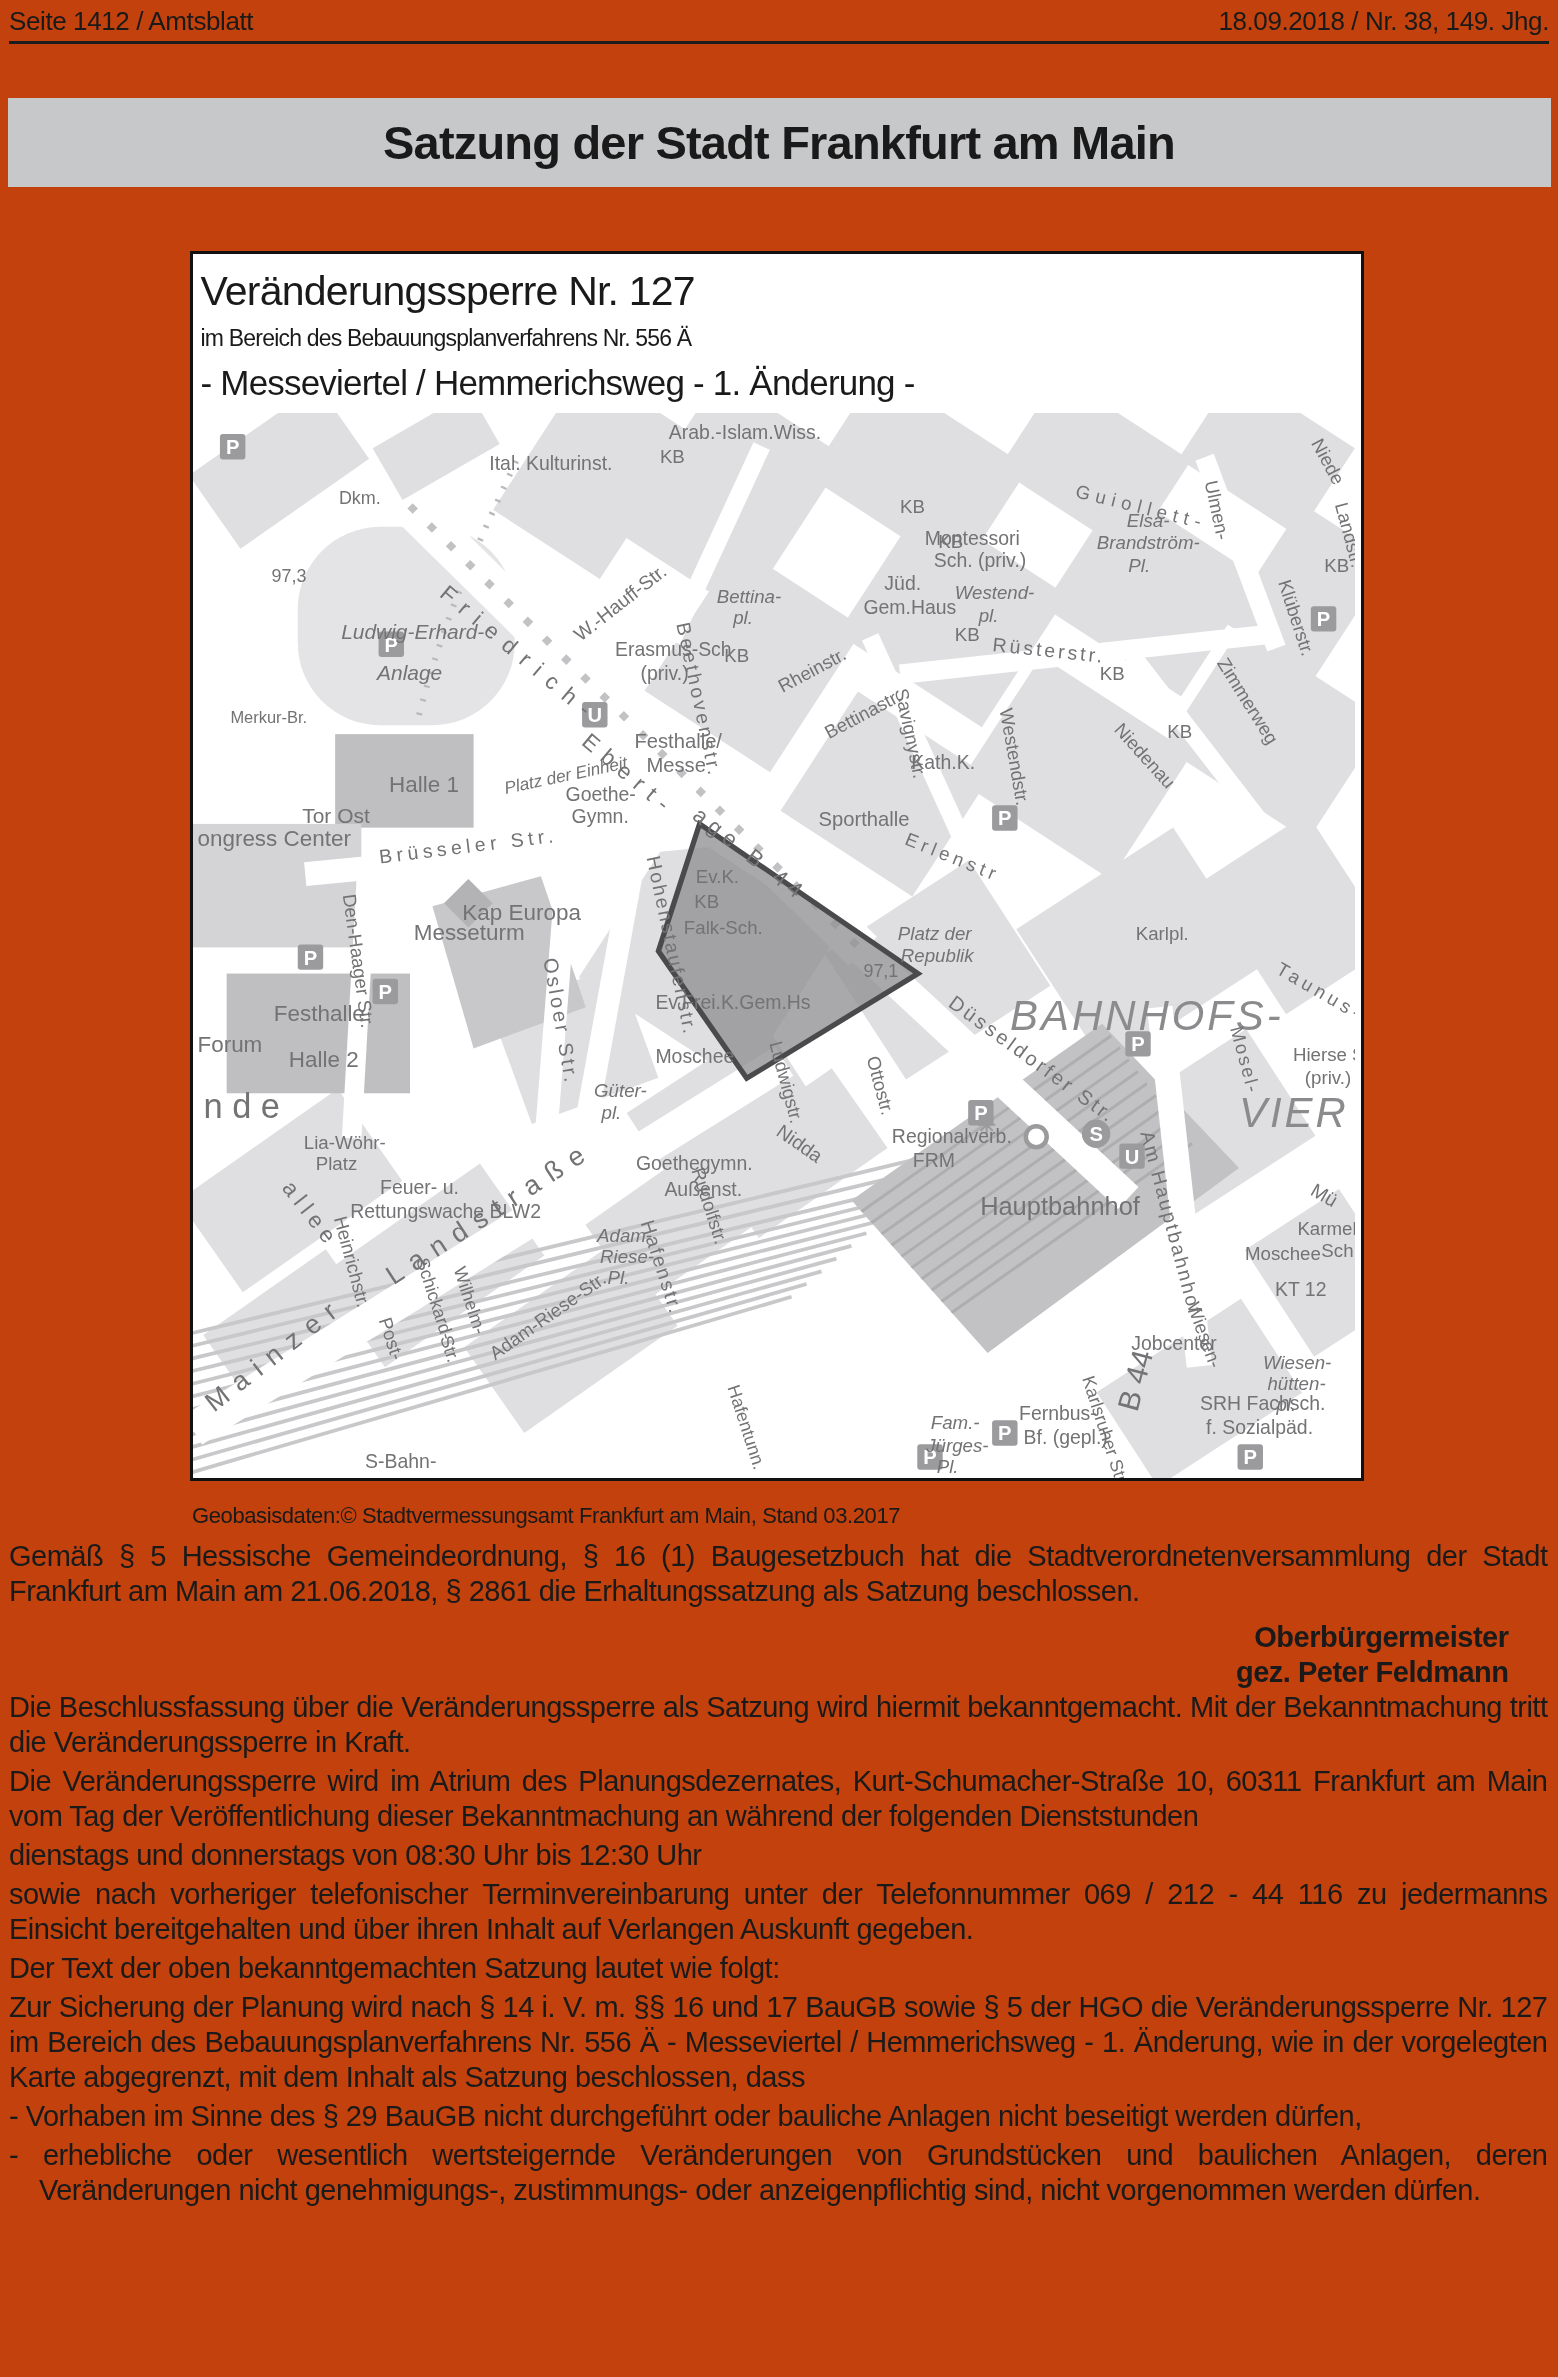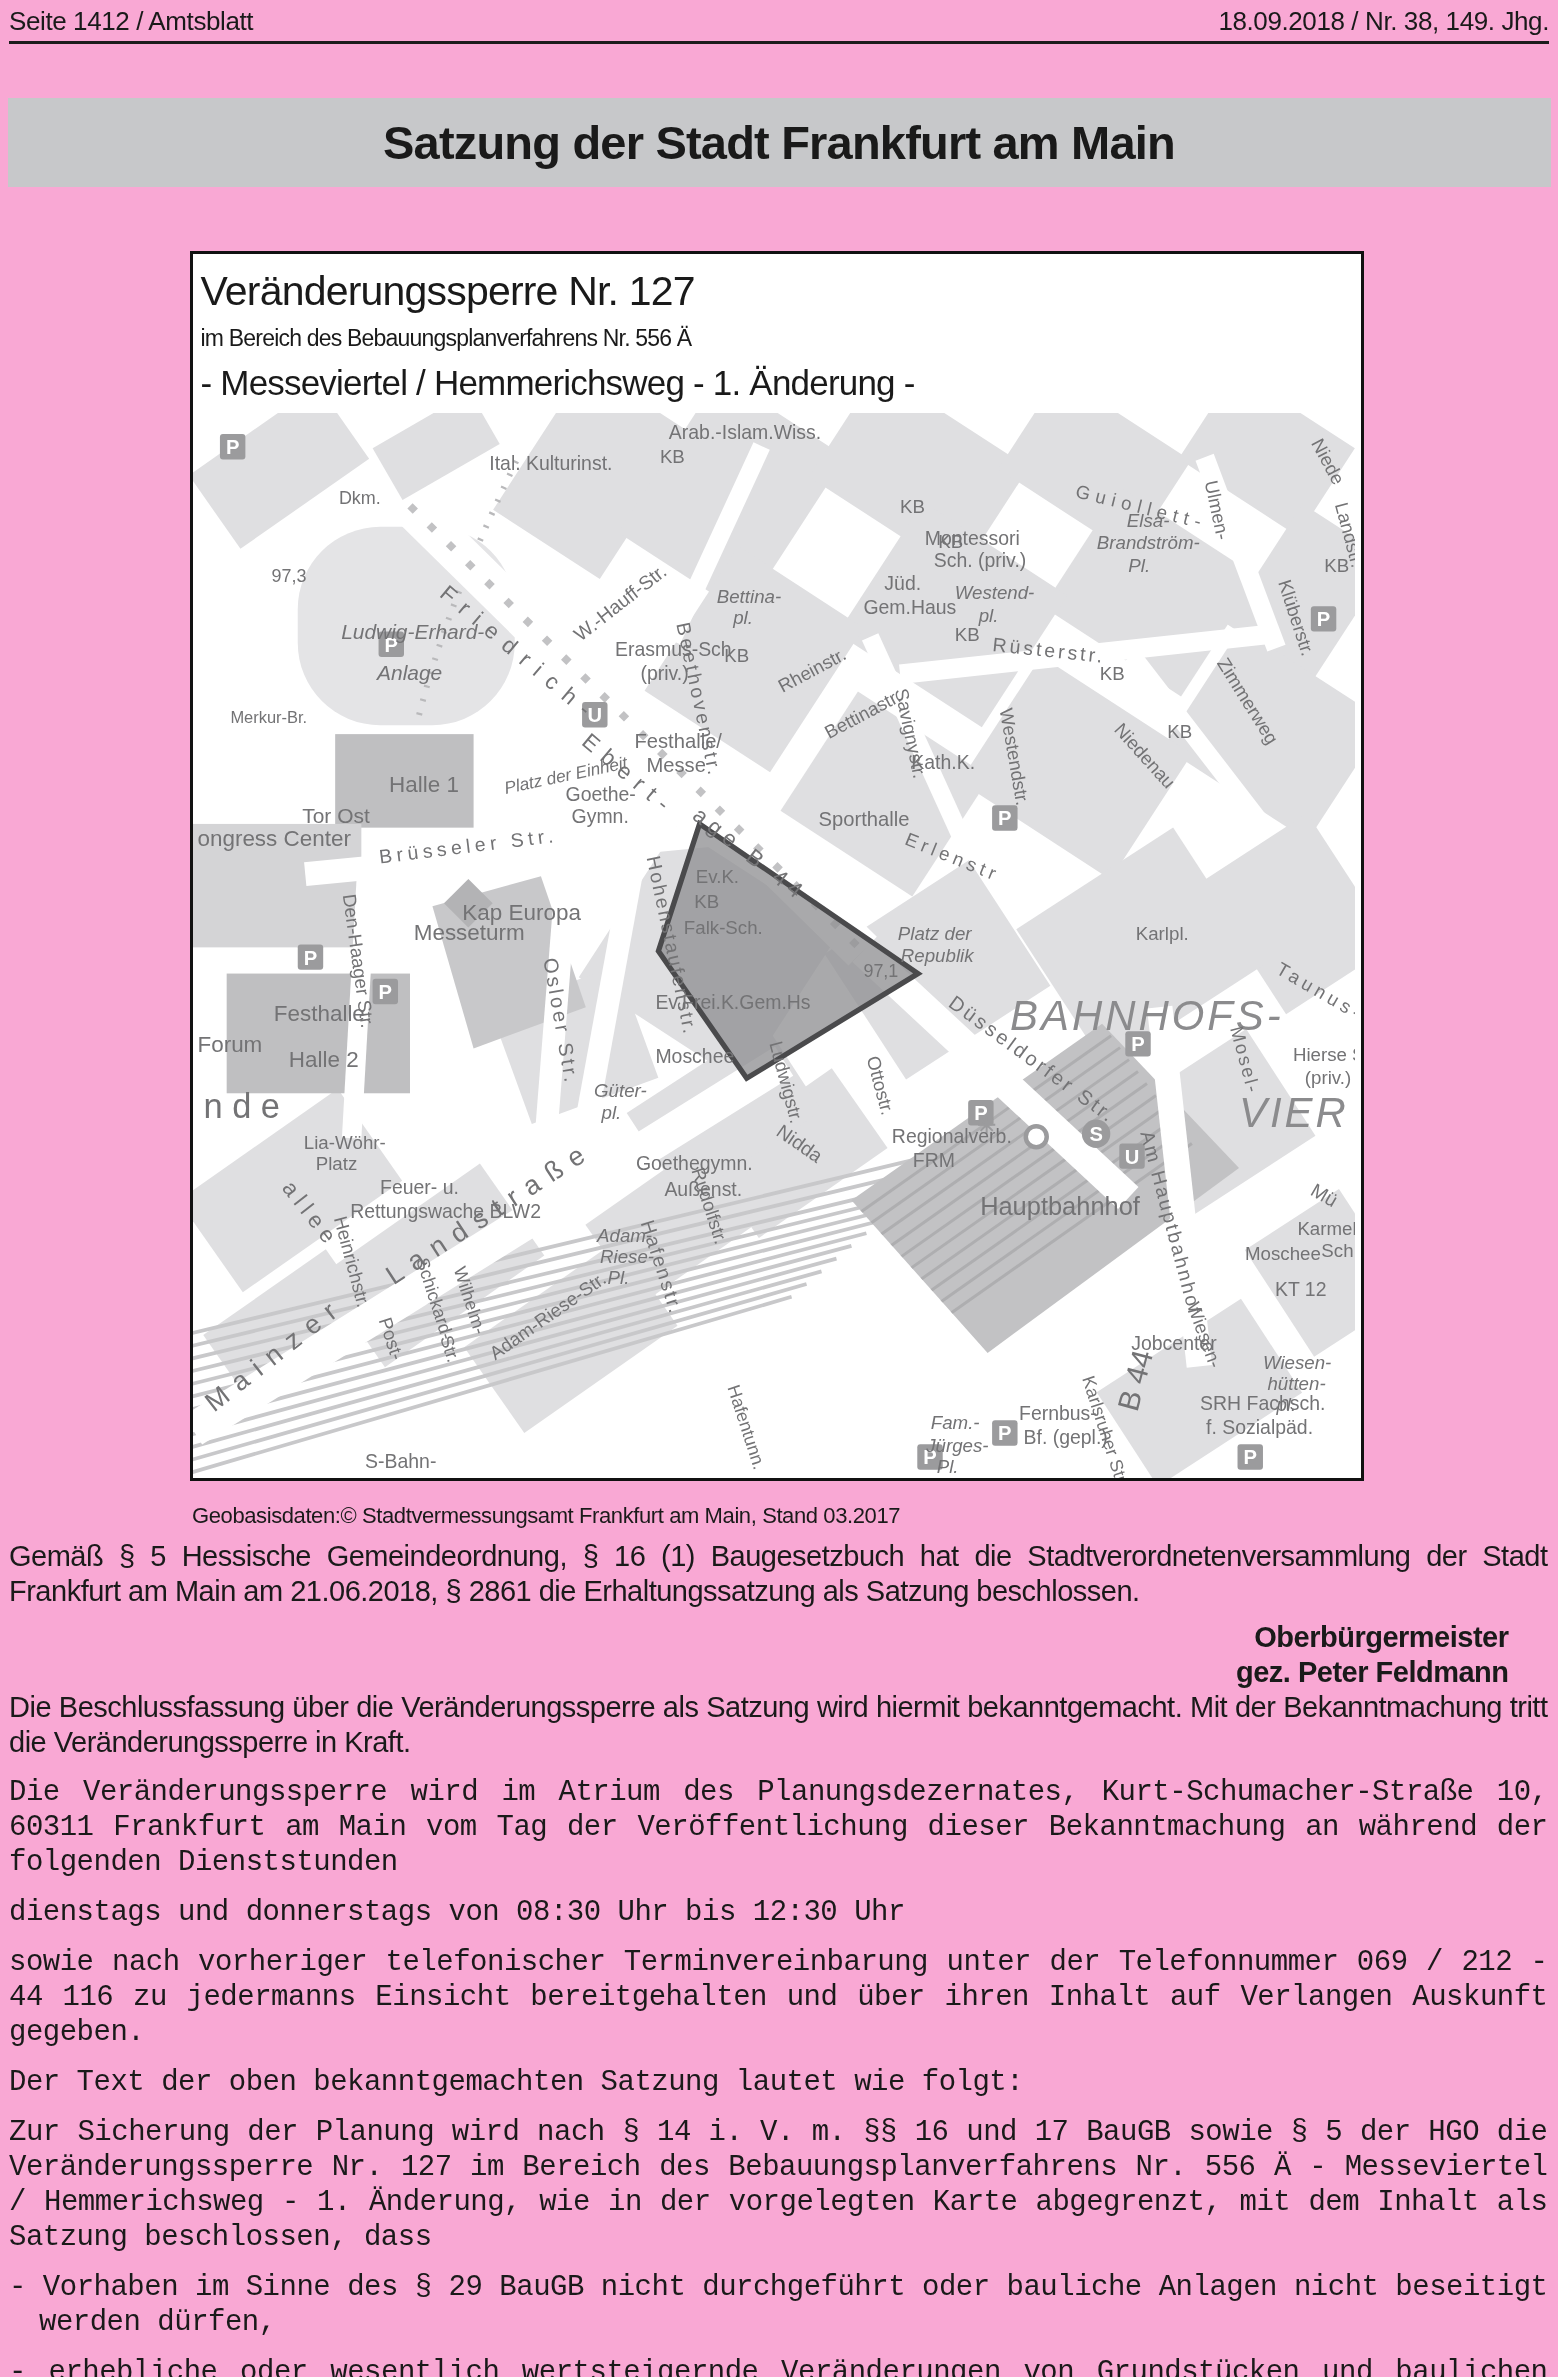--- a/index.html
+++ b/index.html
@@ -1,16 +1,16 @@
 <!DOCTYPE html>
 <html style="font-size:12px"><head>
 <meta charset="utf-8">
 <style>
   html,body{margin:0;padding:0;background:#fff;}
-  #page{position:relative;width:1558px;height:2377px;background:#f9a8d4;overflow:hidden;
+  #page{position:relative;width:1558px;height:2377px;background:#c2410c;overflow:hidden;
         font-family:"Liberation Sans",sans-serif;color:#1a1a1a;}
   
   #hdr{position:absolute;left:9px;right:9px;top:6px;height:38px;
        display:flex;justify-content:space-between;align-items:flex-start;
        font-size:26px;letter-spacing:-0.4px;}
   #hdr-rule{position:absolute;left:9px;right:9px;top:41px;border-top:3px solid #1c1c1c;}
   
   #banner{position:absolute;left:7.5px;right:7.5px;top:98px;height:89px;
           display:flex;align-items:center;justify-content:center;}
   #banner .t{font-size:47px;font-weight:bold;letter-spacing:-0.8px;}
@@ -20,21 +20,21 @@
   #box .t1{font-size:41px;letter-spacing:-0.8px;}
   #box .t2{font-size:23px;margin-top:10.5px;letter-spacing:-0.8px;}
   #box .t3{font-size:35px;margin-top:10.5px;letter-spacing:-0.8px;}
   #map-svg{display:block;}
   
   #caption{position:absolute;left:192px;top:1503px;font-size:22px;letter-spacing:-0.4px;}
   
   #bodytxt{position:absolute;left:9px;right:10.5px;top:1539px;font-size:29px;line-height:35px;
            letter-spacing:-0.5px;}
   #bodytxt p{margin:0 0 0 0;text-align:justify;}
-  #bodytxt p + p{margin-top:15px;font-family:Liberation Mono, monospace;}
+  #bodytxt p + p{margin-top:4px;}
   #bodytxt .sig{text-align:right;font-weight:bold;padding-right:39px;margin-top:10.5px;line-height:35px;}
   #bodytxt .bullet{padding-left:30px;text-indent:-30px;}
   .mono-map{font-family:"Liberation Sans",sans-serif;}
 </style>
 </head>
 <body>
 
 <div id="page">
 
   <div id="hdr">

